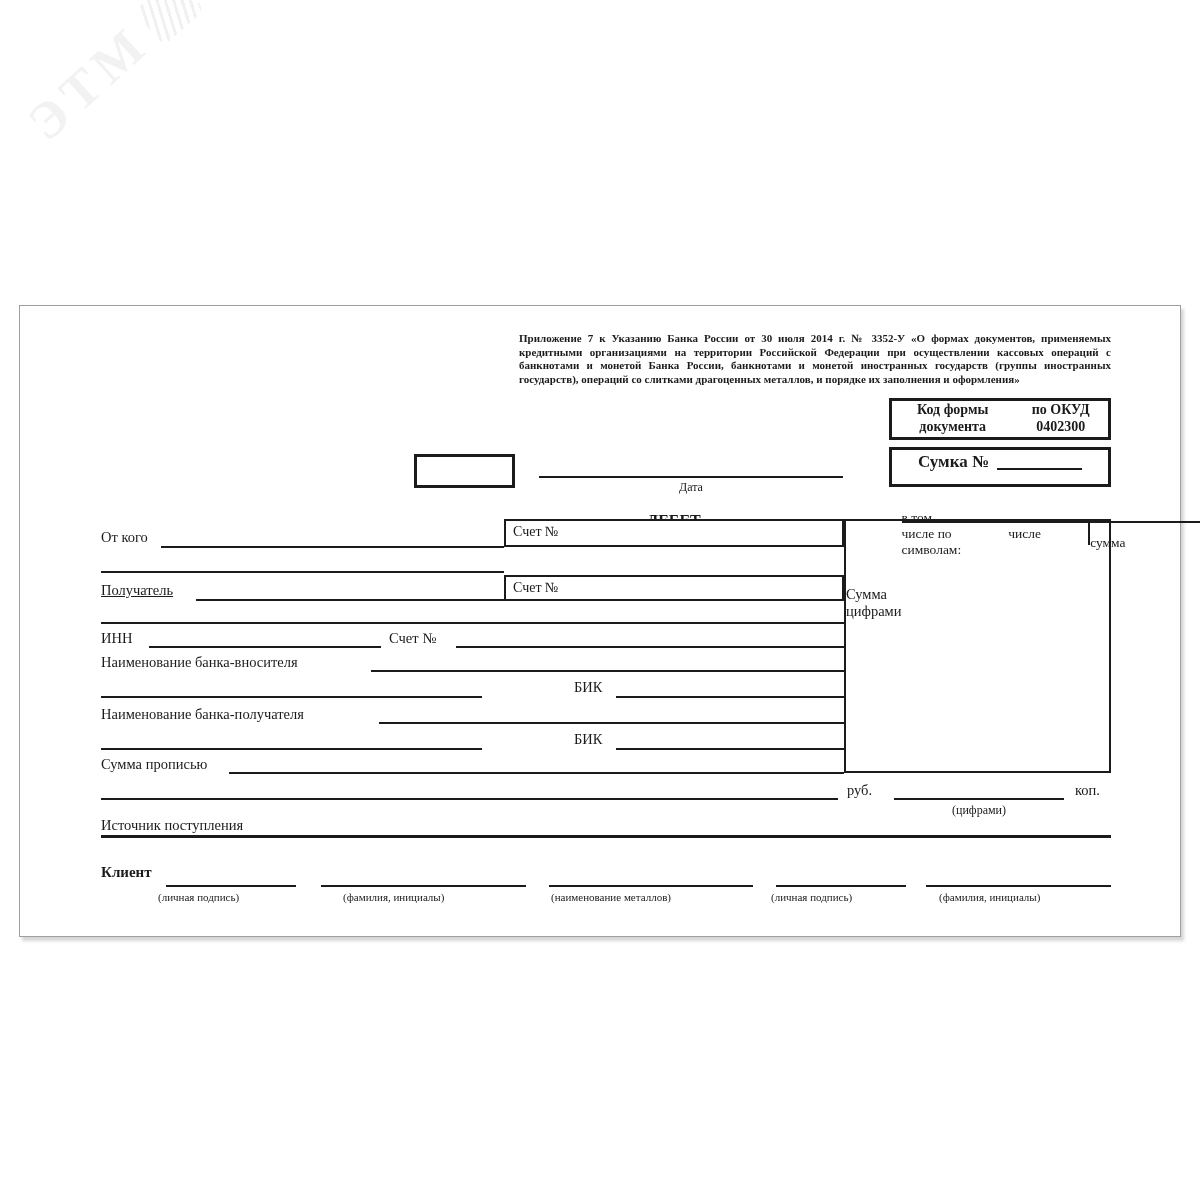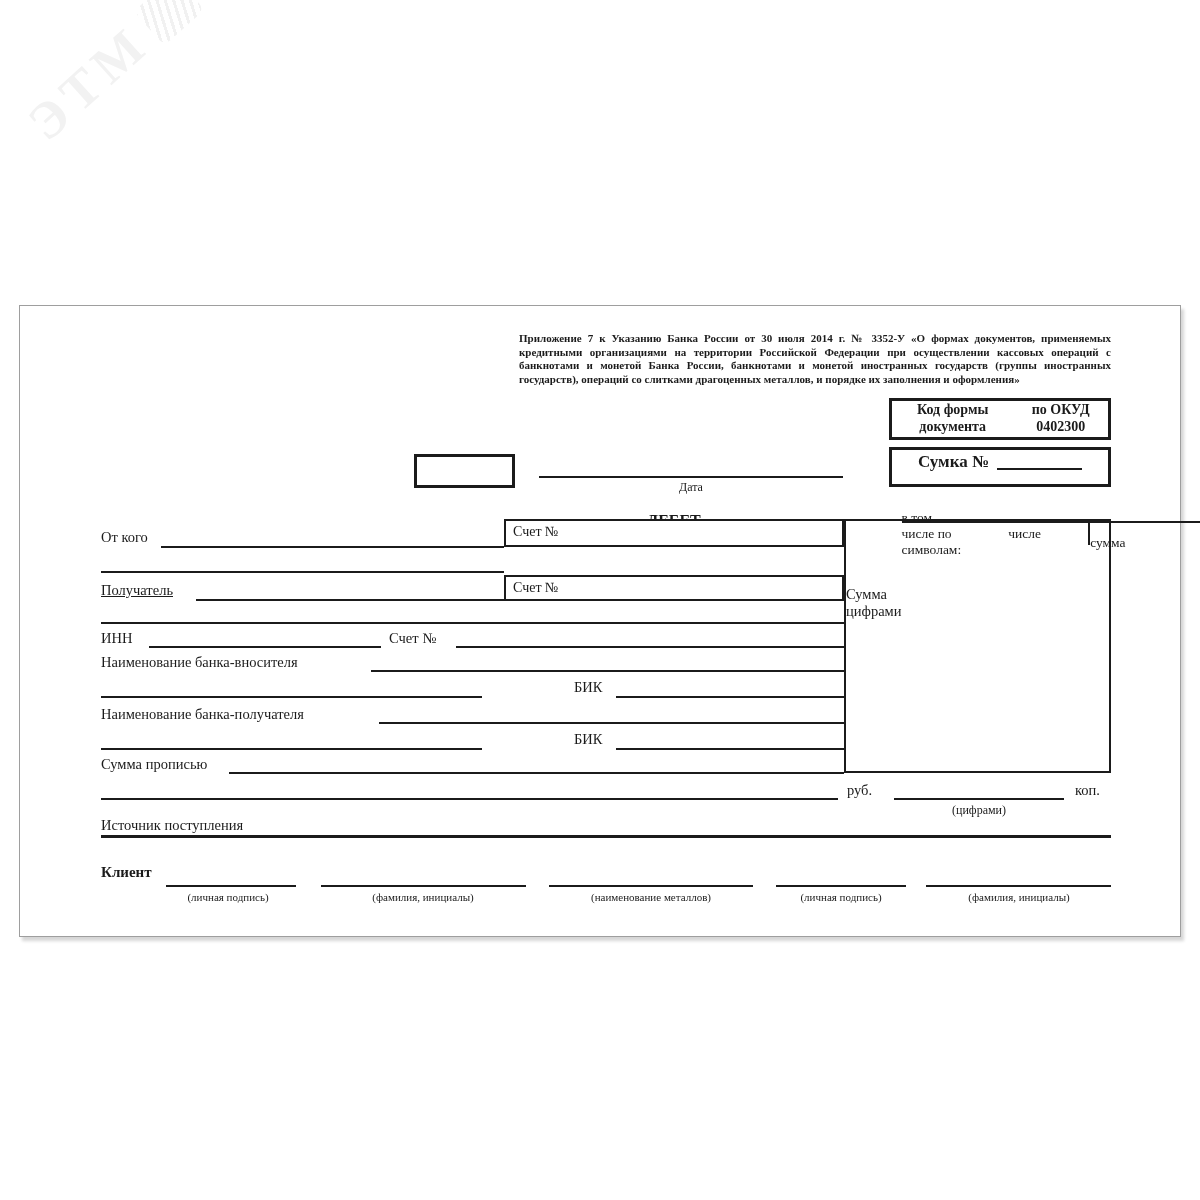--- a/index.html
+++ b/index.html
@@ -47,21 +47,21 @@
                 display:flex; flex-direction:row; font-size:13.5px; }
   .ac-big { height:102px; display:flex; align-items:flex-end; justify-content:center; padding-bottom:3px; font-size:14.5px; }
   .ac-incl { height:24px; border-top:2px solid #1b1b1b; display:flex; align-items:center; justify-content:center; }
   .ac-row { display:flex; border-top:2px solid #1b1b1b; }
   .ac-head { height:24px; }
   .ac-r { height:26px; }
   .ac-last { height:22px; }
   .ac-c1 { width:129px; border-right:2px solid #1b1b1b; display:flex; align-items:center; justify-content:center; }
   .ac-c2 { flex:1; display:flex; align-items:center; justify-content:center;margin-top:17px; }
 
-  .sig-hint { position:absolute; top:585px; font-size:11px; text-align:center; white-space:nowrap; }
+  .sig-hint { position:absolute; top:585px; font-size:11px; white-space:nowrap; }
   .small-hint { position:absolute; font-size:12px; text-align:center; }
 </style>
 </head>
 <body>
 
 <div class="watermark">
   <span class="wm-text">ЭТМ</span>
   <span class="wm-logo"></span>
 </div>
 

